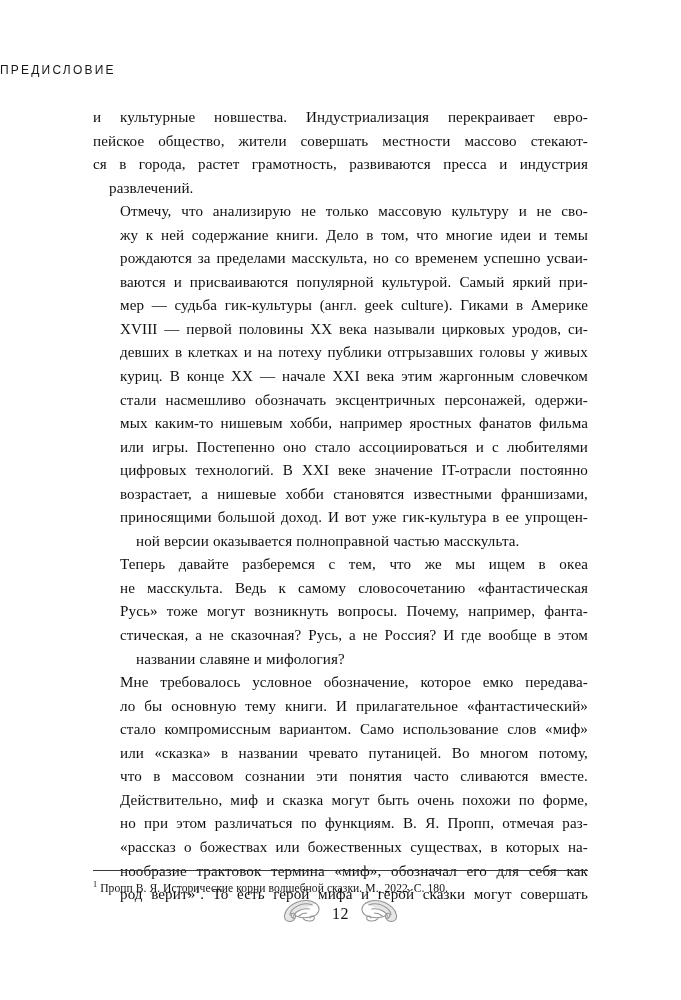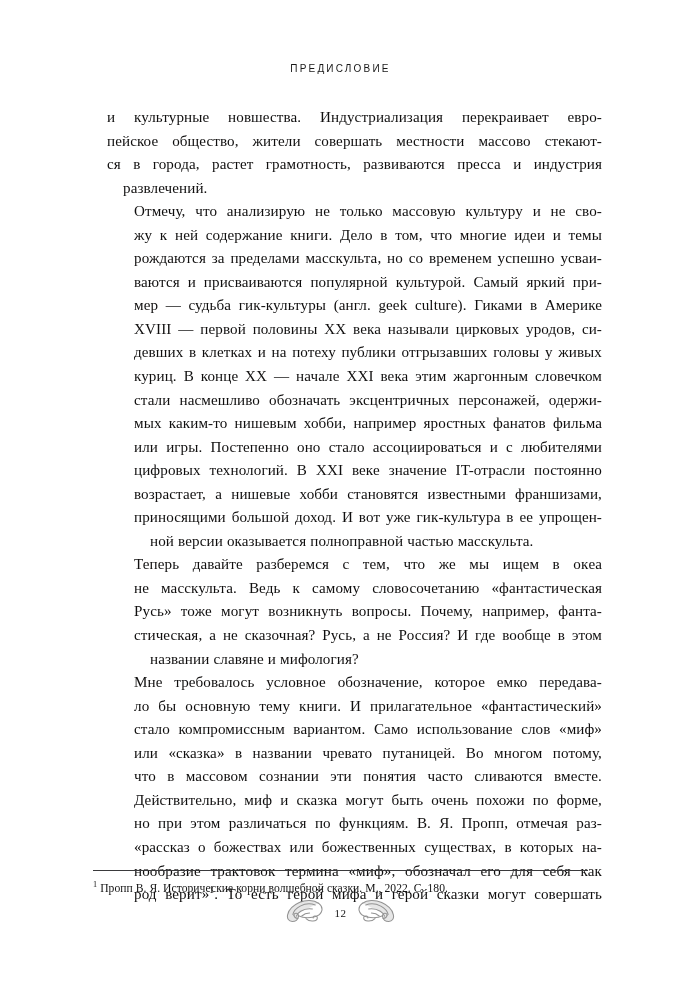--- a/index.html
+++ b/index.html
@@ -18,33 +18,33 @@
     font-family: "Liberation Serif", "DejaVu Serif", serif;
     color: #100f0f;
   }
 
   
   .running-head {
     position: absolute;
     top: 64px;
     left: 0;
     width: 681px;
-    text-align: center;
+    text-align: left;
     font-family: "Liberation Sans", "DejaVu Sans", sans-serif;
-    font-size: 10px;
+    font-size: 12px;
     letter-spacing: 2.2px;
     color: #181818;
     text-transform: uppercase;
     line-height: 1;
   }
 
   
   .textblock {
     position: absolute;
-    left: 107px;
+    left: 93px;
     top: 106px;
     width: 495px;
   }
   p.body {
     margin: 0;
     font-size: 15.1px;
     line-height: 23.55px;
     text-align: justify;
     text-align-last: left;
     text-indent: 0;
@@ -107,21 +107,21 @@
     position: absolute;
     left: 0;
     top: 898px;
     width: 681px;
     display: flex;
     align-items: center;
     justify-content: center;
     gap: 9px;
   }
   .folio-number {
-    font-size: 11px;
+    font-size: 16px;
     color: #141414;
     letter-spacing: 0.4px;
     line-height: 1;
     padding: 0 2px;
   }
   .ornament {
     width: 40px;
     height: 31px;
     display: block;
     opacity: 0.92;

